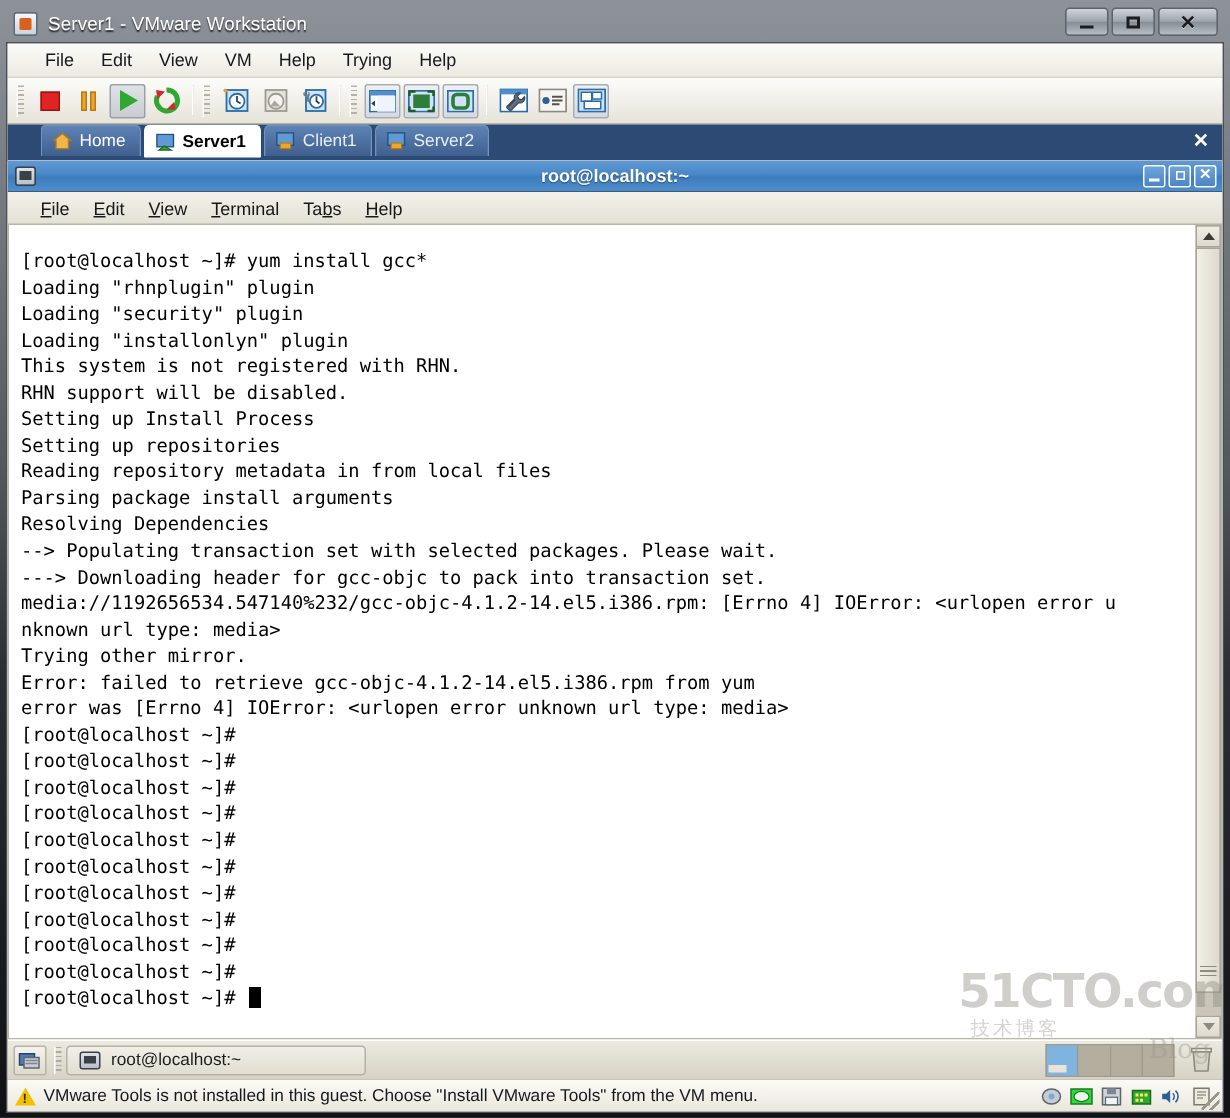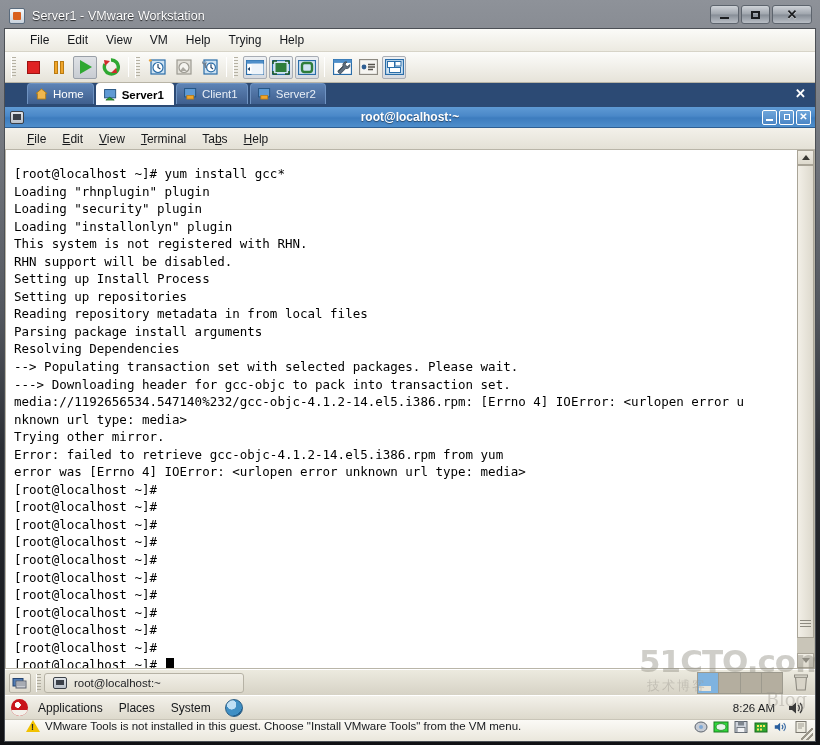--- a/index.html
+++ b/index.html
@@ -323,21 +323,21 @@
   #wm-blog {
     position:absolute; right:2px; top:50px; font-size:18px; color:#9c9890;
     font-family:"DejaVu Serif", serif;
   }
 
   
   #vm-statusbar {
     height: 22px; flex:0 0 22px;
     background: linear-gradient(to bottom,#fbfaf6,#eae7dc);
     border-top:1px solid #c9c5b8;
-    display:flex; padding-left:21px;
+    display:flex; align-items:center; padding-left:5px;
     position:relative;
   }
   #sb-warn-icon {
     width:0;height:0;border-left:7px solid transparent;border-right:7px solid transparent;
     border-bottom:12px solid #f2c200; position:relative; margin-right:5px; flex:0 0 14px;
   }
   #sb-warn-icon:after{content:"!"; position:absolute; left:-2px; top:2px; font-size:9px; color:#2b2b2b; font-weight:bold; font-family:"Liberation Sans",sans-serif;}
   #sb-text { font-size:11.5px; color:#15181c; white-space:nowrap; }
   #sb-tray { position:absolute; right:6px; display:flex; align-items:center; gap:4px; }
   .tray-ico { width:16px; height:14px; position:relative; }
@@ -578,32 +578,20 @@
           <div class="ws-pane"></div>
           <div class="ws-pane"></div>
           <div class="ws-pane"></div>
         </div>
         <svg id="trash-icon" viewBox="0 0 16 18">
           <path d="M2.5 4 h11 l-1.2 13 h-8.6 Z" fill="#d8d4c8" stroke="#8d8a80" stroke-width="1.1"></path>
           <rect x="1.5" y="2" width="13" height="2.2" fill="#eceadf" stroke="#8d8a80" stroke-width="1"></rect>
         </svg>
       </div>
 
-      <div id="gnome-menupanel">
-        <div id="gm-redhat"></div>
-        <div class="gm-item">Applications</div>
-        <div class="gm-item">Places</div>
-        <div class="gm-item">System</div>
-        <div id="gm-browser"></div>
-        <div id="gnome-clock">8:26 AM</div>
-        <svg id="gnome-volume" viewBox="0 0 18 16">
-          <path d="M2 6 h3 L9 2.5 v11 L5 10 H2 Z" fill="#3a3a3a"></path>
-          <path d="M11 5 a4 4 0 0 1 0 6 M13 3 a7 7 0 0 1 0 10" stroke="#3a3a3a" stroke-width="1.3" fill="none"></path>
-        </svg>
-      </div>
 
       <div id="watermark">
         <div id="wm-text">51CTO.com</div>
         <div id="wm-sub">技术博客</div>
         <div id="wm-blog">Blog</div>
       </div>
 
     </div>
 
     <div id="vm-statusbar">

